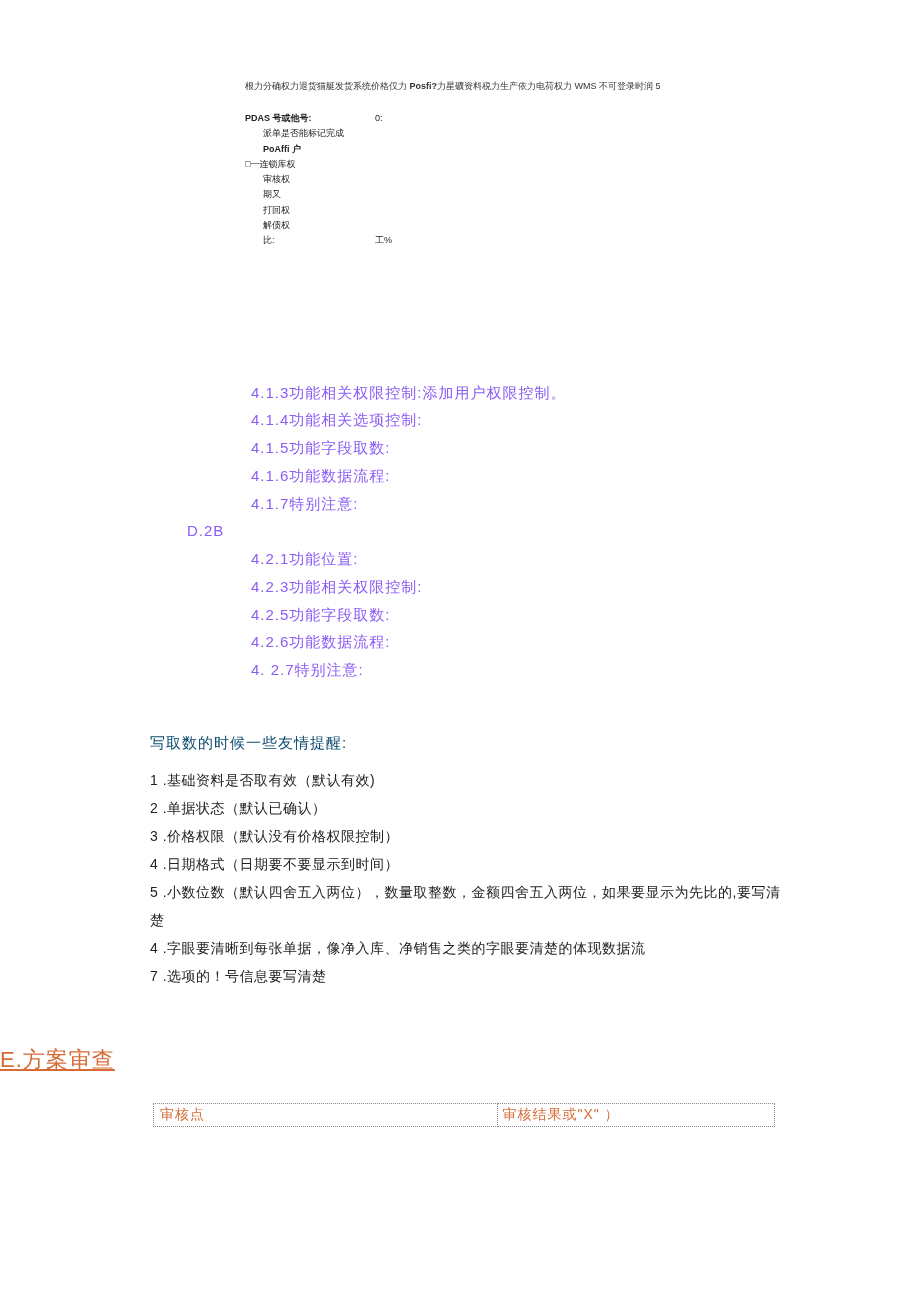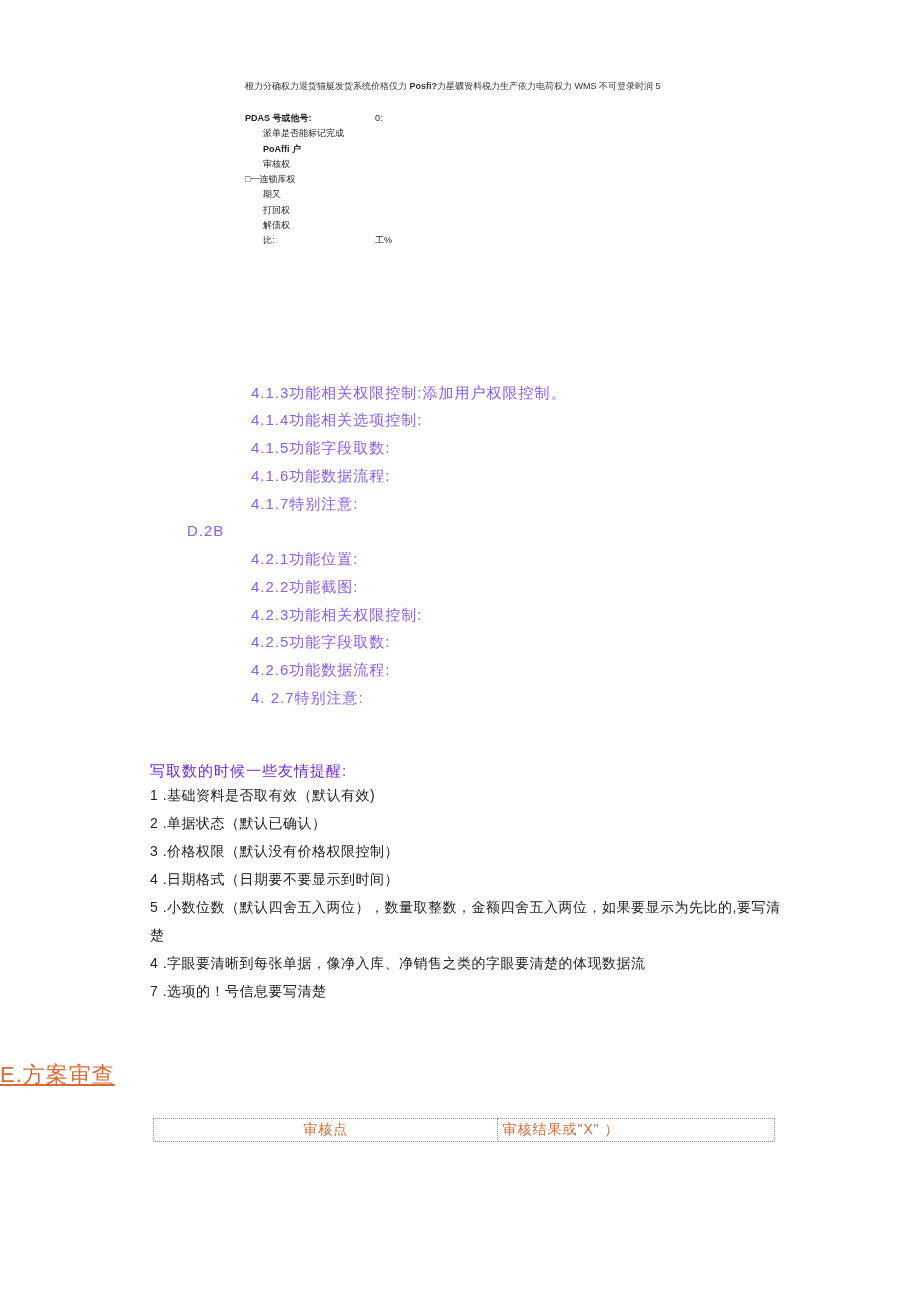--- a/index.html
+++ b/index.html
@@ -49,22 +49,22 @@
       letter-spacing: 1px;
     }
     .sub-list { margin-left: 36px; }
     .reminder-block {
       margin-left: 150px;
       margin-top: 50px;
       width: 640px;
     }
     .reminder-title {
       font-size: 15px;
-      color: #6d28d9;
-      margin-bottom: 0;
+      color: #0c4a6e;
+      margin-bottom: 13px;
       letter-spacing: 1px;
     }
     .reminder-li {
       font-size: 14px;
       color: #222;
       line-height: 2.0;
       letter-spacing: 0.5px;
     }
     .review-heading {
       margin-top: 55px;
@@ -77,21 +77,20 @@
     .review-table {
       margin-left: 153px;
       border-collapse: collapse;
       width: 622px;
     }
     .review-table td {
       border: 1px dotted #888;
       font-size: 14px;
       color: #d66b36;
       padding: 2px 6px;
-      text-align: center;
       letter-spacing: 1px;
     }
     .review-table td.col1 { width: 345px; }
     .review-table td.col2 { width: 277px; text-align: left; padding-left: 4px; }
   </style>
 </head>
 <body>
 
 <div class="top-block">
   <div class="tiny-title">
@@ -102,24 +101,24 @@
       <span class="param-label bold">PDAS 号或他号:</span>
       <span class="param-val bold">0:</span>
     </div>
     <div class="param-row">
       <span class="param-label indent1">派单是否能标记完成</span>
     </div>
     <div class="param-row">
       <span class="param-label indent1"><b>PoAffi 户</b></span>
     </div>
     <div class="param-row">
-      <span class="param-label indent1">审核权</span>
+      <span class="param-label">□一连锁库权</span>
     </div>
     <div class="param-row">
-      <span class="param-label">□一连锁库权</span>
+      <span class="param-label indent1">审核权</span>
     </div>
     <div class="param-row">
       <span class="param-label indent1">期又</span>
     </div>
     <div class="param-row">
       <span class="param-label indent1">打回权</span>
     </div>
     <div class="param-row">
       <span class="param-label indent1">解债权</span>
     </div>
@@ -134,21 +133,20 @@
   <div class="sub-list">
     <div class="section-item">4.1.3功能相关权限控制:添加用户权限控制。</div>
     <div class="section-item">4.1.4功能相关选项控制:</div>
     <div class="section-item">4.1.5功能字段取数:</div>
     <div class="section-item">4.1.6功能数据流程:</div>
     <div class="section-item">4.1.7特别注意:</div>
   </div>
   <div class="section-heading">D.2B</div>
   <div class="sub-list">
     <div class="section-item">4.2.1功能位置:</div>
-    <div class="section-item">4.2.2功能截图:</div>
     <div class="section-item">4.2.3功能相关权限控制:</div>
     <div class="section-item">4.2.5功能字段取数:</div>
     <div class="section-item">4.2.6功能数据流程:</div>
     <div class="section-item">4. 2.7特别注意:</div>
   </div>
 </div>
 
 <div class="reminder-block">
   <div class="reminder-title">写取数的时候一些友情提醒:</div>
   <div class="reminder-li">1 .基础资料是否取有效（默认有效)</div>

